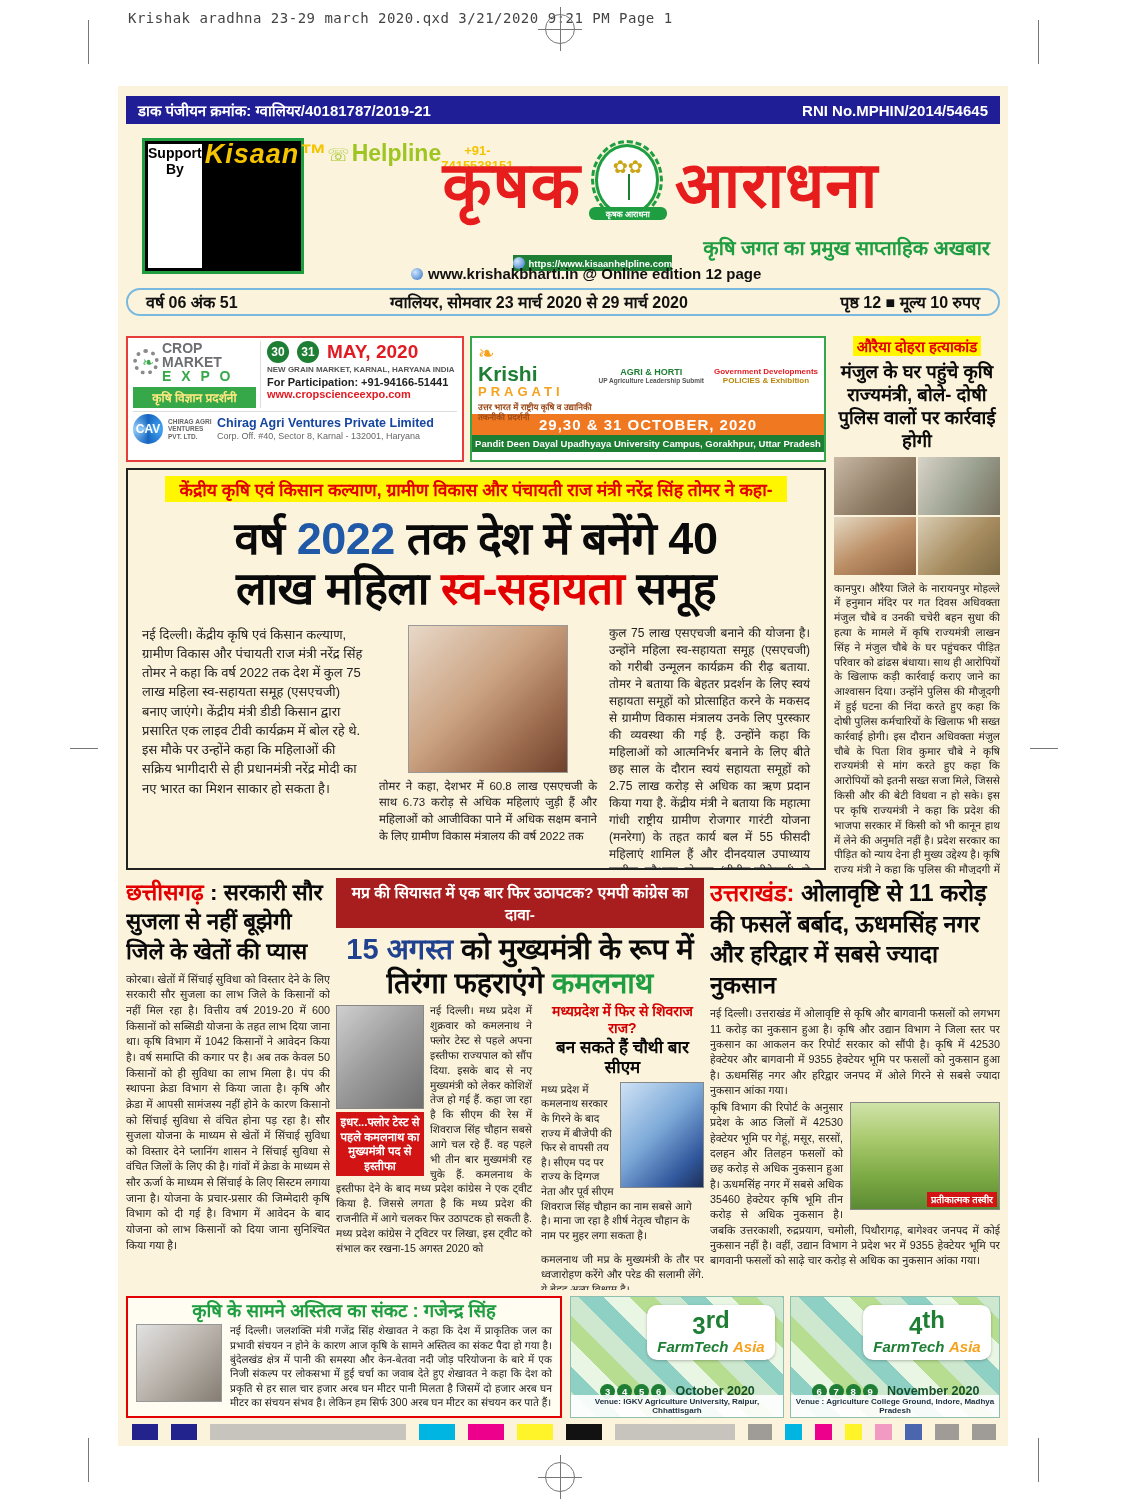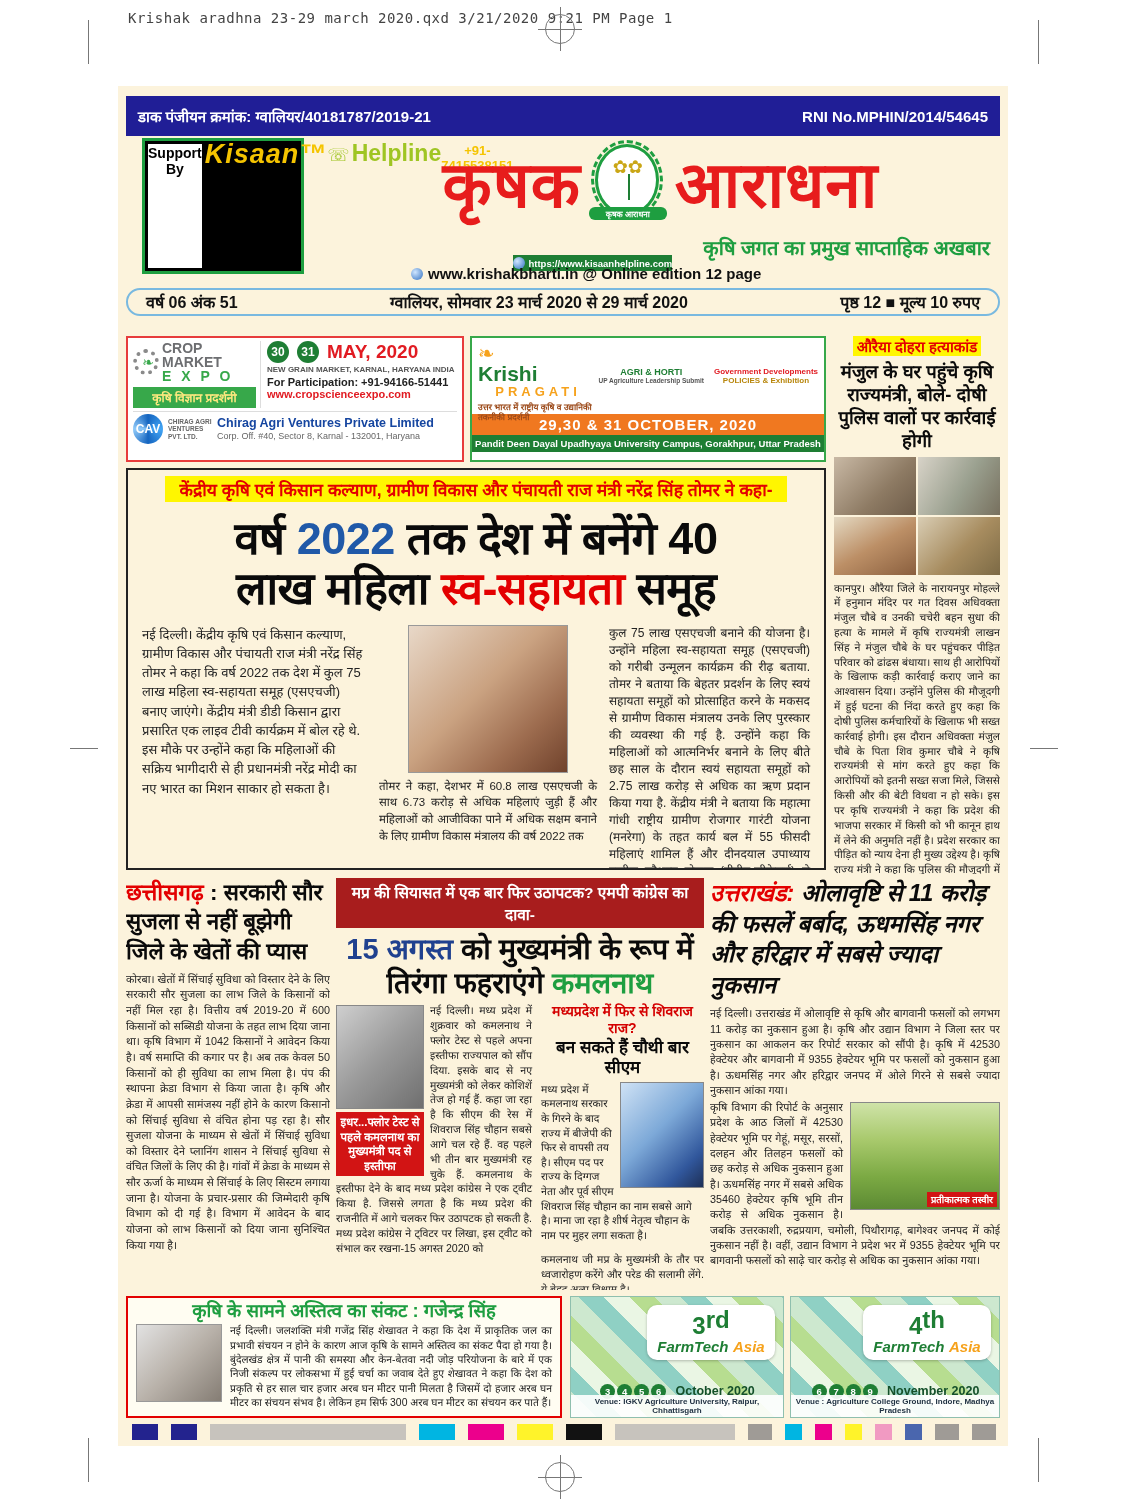--- a/index.html
+++ b/index.html
@@ -6,21 +6,21 @@
   body { background:#e9e9e9; font-family:"Liberation Sans","DejaVu Sans",sans-serif; }
   .canvas { position:relative; width:1125px; height:1500px; background:#ffffff; overflow:hidden; margin:0 auto; }
   .slug { position:absolute; left:128px; top:10px; font-family:"DejaVu Sans Mono",monospace; font-size:14px; color:#444; letter-spacing:0.5px; }
   
   .reg { position:absolute; width:30px; height:30px; border:1px solid #777; border-radius:50%; }
   .reg:before { content:""; position:absolute; left:-8px; right:-8px; top:50%; border-top:1px solid #777; }
   .reg:after { content:""; position:absolute; top:-8px; bottom:-8px; left:50%; border-left:1px solid #777; }
   .tick { position:absolute; background:#777; }
   
   .page { position:absolute; left:118px; top:86px; width:890px; height:1360px; background:#fcf3dc; }
-  .topbar { position:absolute; left:8px; top:10px; width:874px; height:40px; background:#201e96; color:#fff; display:flex; justify-content:space-between; align-items:center; padding:0 12px; font-weight:bold; font-size:15px; }
+  .topbar { position:absolute; left:8px; top:10px; width:874px; height:28px; background:#201e96; color:#fff; display:flex; justify-content:space-between; align-items:center; padding:0 12px; font-weight:bold; font-size:15px; }
   
   .masthead { position:absolute; left:8px; top:48px; width:874px; height:148px; }
   .kisaan-box { position:absolute; left:16px; top:4px; width:162px; height:136px; border:3px solid #1e9e40; background:#000; display:flex; flex-direction:row; }
   .support { background:#fff; color:#000; font-weight:bold; font-size:14px; text-align:center; margin:3px; padding:1px 0; }
   .kisaan-word { color:#f5c400; font-weight:bold; font-size:27px; font-style:italic; text-align:center; line-height:1; letter-spacing:1px; }
   .helpline-word { color:#9fc523; font-weight:bold; font-size:23px; text-align:center; line-height:1.05; }
   .helpline-word .ph { color:#9fc523; font-size:18px; margin-right:2px; }
   .kisaan-phone { color:#f5c400; font-weight:bold; font-size:13px; text-align:center; margin-top:2px; }
   .kisaan-web { background:#1e7e34; color:#fff; font-size:9.5px; font-weight:bold; text-align:center; margin-top:auto; padding:2px 0; display:flex; align-items:center; justify-content:center; gap:3px; }
   .globe { width:12px; height:12px; border-radius:50%; background:radial-gradient(circle at 35% 35%, #cfe6ff, #2f6fc0); display:inline-block; flex:0 0 auto; }
@@ -56,21 +56,21 @@
   .ce-bottom { display:flex; align-items:center; gap:5px; border-top:1px solid #ddd; margin-top:3px; padding-top:2px; }
   .cav-circ { width:30px; height:30px; border-radius:50%; background:conic-gradient(#1565c0,#42a5f5,#1565c0,#90caf9,#1565c0); color:#fff; font-weight:800; font-size:12px; display:flex; align-items:center; justify-content:center; }
   .cav-small { font-size:6.5px; color:#666; font-weight:bold; width:44px; line-height:1.1; }
   .ce-co { font-size:12.5px; font-weight:800; color:#1646a0; line-height:1.1; }
   .ce-addr { font-size:9px; color:#666; }
   .ad-krishi { position:absolute; left:352px; top:250px; width:356px; height:126px; background:#fff; border:2px solid #37a84a; overflow:hidden; }
   .kp-top { display:flex; padding:3px 6px; height:76px; }
   .kp-logo { width:120px; }
   .kp-swoosh { font-size:20px; color:#f6a21c; }
   .kp-name1 { color:#1e7e34; font-weight:800; font-size:21px; line-height:0.9; }
-  .kp-name2 { color:#f6a21c; font-weight:800; font-size:13px; letter-spacing:4px;text-align:center; }
+  .kp-name2 { color:#f6a21c; font-weight:800; font-size:13px; letter-spacing:4px; }
   .kp-hindi { color:#9c4a1a; font-size:8.5px; font-weight:bold; margin-top:3px; line-height:1.2; }
   .kp-logos { flex:1; display:flex; gap:10px; justify-content:flex-end; align-items:center; }
   .kp-agri { font-size:9px; font-weight:800; color:#1e7e34; text-align:center; line-height:1.15; }
   .kp-agri .sub { color:#555; font-weight:bold; font-size:6.5px; display:block; }
   .kp-gov { font-size:8px; font-weight:800; color:#e11b22; text-align:center; line-height:1.15; }
   .kp-gov .pol { color:#b8860b; }
   .kp-date { background:#f07820; color:#fff; font-weight:800; font-size:15px; text-align:center; padding:2px 0; letter-spacing:1px; }
   .kp-venue { background:#1e7e34; color:#fff; font-weight:bold; font-size:9.5px; text-align:center; padding:3px 0; }
   
   .auraiya { position:absolute; left:716px; top:250px; width:166px; height:538px; overflow:hidden; }
@@ -108,21 +108,21 @@
   .mp-left { width:196px; font-size:10.6px; line-height:1.4; text-align:justify; color:#222; }
   .mp-photo { float:left; width:88px; height:104px; margin:2px 6px 3px 0; background:linear-gradient(135deg,#cfcfcf,#9a9a9a 50%,#6f6f6f); border:1px solid #888; }
   .mp-capbox { float:left; clear:left; width:88px; margin:0 6px 4px 0; background:#d21414; color:#fff; font-weight:800; font-size:11.5px; text-align:center; padding:3px 2px; line-height:1.25; }
   .mp-right { flex:1; }
   .mp-sub1 { color:#d40000; font-weight:800; font-size:14px; text-align:center; line-height:1.2; }
   .mp-sub2 { color:#0a0a0a; font-weight:800; font-size:17px; text-align:center; line-height:1.2; margin-top:1px; }
   .mp-side-body { font-size:10.6px; line-height:1.38; color:#222; margin-top:3px; }
   .shivraj-photo { float:right; width:84px; height:106px; margin:0 0 3px 5px; background:linear-gradient(135deg,#cfe2f5,#7da9d8 45%,#31579c 80%,#1d2f56); border:1px solid #888; }
   .mp-tail { font-size:10.6px; line-height:1.42; color:#222; margin-top:9px; text-align:justify; }
   .uk-col { position:absolute; left:592px; top:792px; width:290px; height:412px; overflow:hidden; }
-  .uk-headline { font-size:23.5px; font-weight:800; line-height:1.3; color:#0a0a0a;font-style:italic; }
+  .uk-headline { font-size:23.5px; font-weight:800; line-height:1.3; color:#0a0a0a; }
   .uk-body { font-size:10.8px; line-height:1.42; text-align:justify; color:#222; margin-top:6px; }
   .uk-rest { margin-top:2px; font-size:10.8px; line-height:1.42; text-align:justify; color:#222; }
   .uk-photo { float:right; width:150px; height:108px; margin:2px 0 3px 7px; position:relative; background:linear-gradient(180deg,#cfe3a8 0%,#a8c96c 35%,#7ba943 70%,#5c8a33); border:1px solid #888; }
   .uk-cap { position:absolute; right:2px; bottom:2px; background:#d21414; color:#fff; font-size:9.5px; font-weight:bold; padding:1px 4px; }
   
   .gj-box { position:absolute; left:8px; top:1210px; width:436px; height:122px; border:2px solid #e30000; background:#fffdf2; padding:2px 8px; overflow:hidden; }
   .gj-headline { color:#1e9e40; font-weight:800; font-size:18.5px; text-align:center; line-height:1.2; }
   .gj-photo { float:left; width:86px; height:78px; margin:2px 8px 2px 0; background:linear-gradient(135deg,#e2e2e2,#b9b2aa 50%,#857d74); border:1px solid #999; }
   .gj-body { font-size:10.4px; line-height:1.38; text-align:justify; color:#222; margin-top:2px; }
   .ft { position:absolute; top:1210px; height:122px; border:1px solid #8fbfae; overflow:hidden; background:repeating-linear-gradient(45deg,#cde8cf 0 18px,#8fd0c4 18px 36px,#eaf6e4 36px 54px,#b7dd90 54px 72px); }

